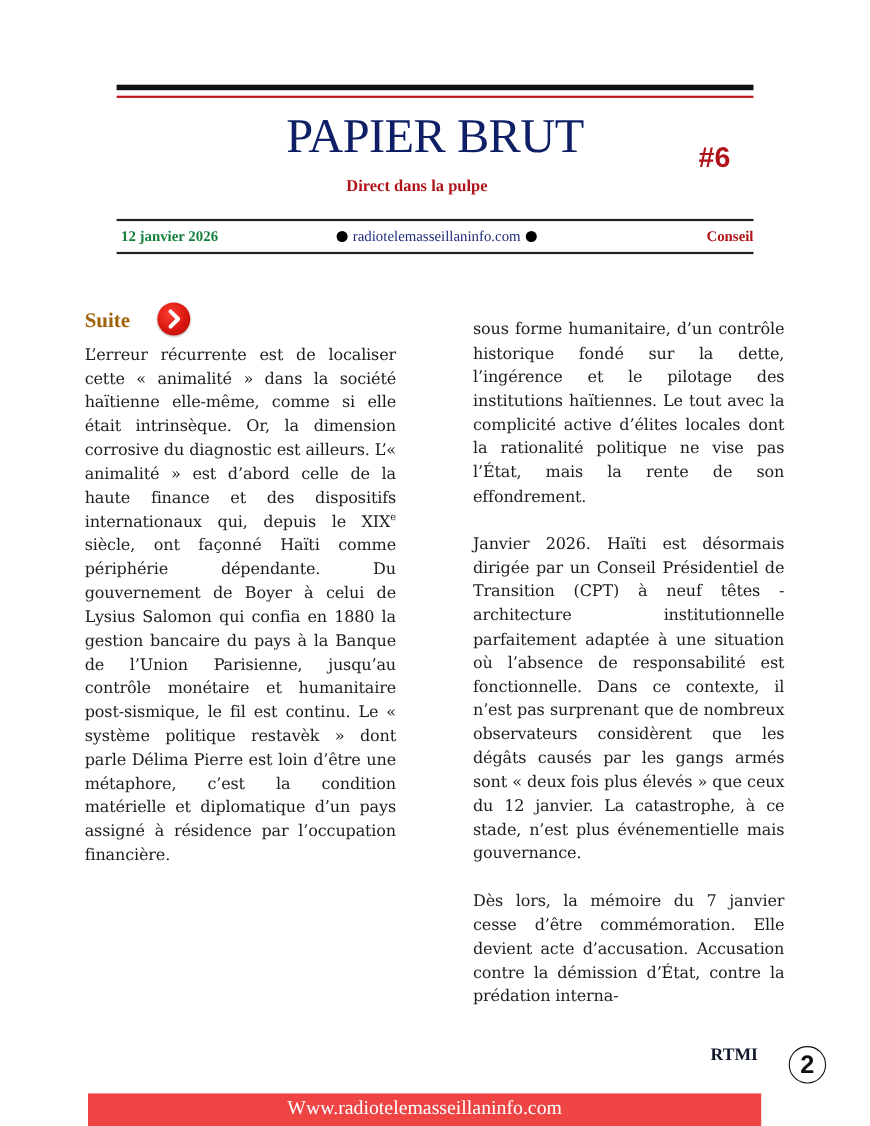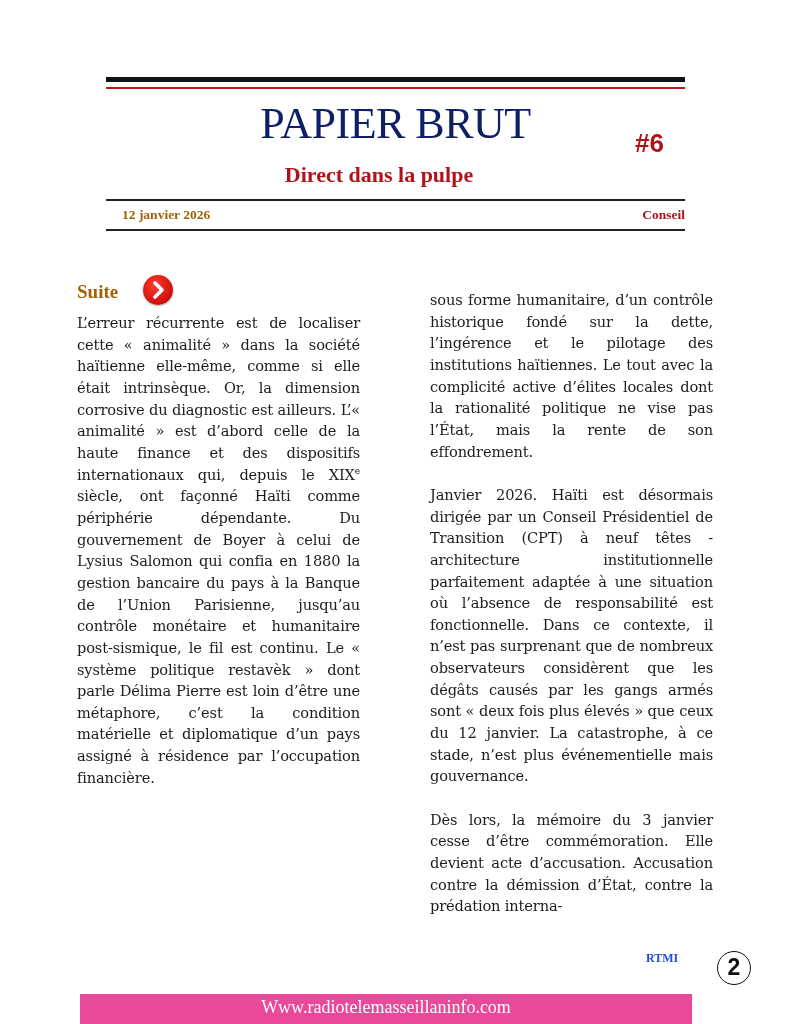--- a/index.html
+++ b/index.html
@@ -14,29 +14,29 @@
       position: absolute; left: 106px; top: 88px; width: 579px; text-align: center;
       font-family: "Liberation Serif", serif; font-size: 44px; color: #0f1f66; line-height: 72px;
       letter-spacing: -0.5px;
     }
     .issue-number {
       position: absolute; left: 635px; top: 128px;
       font-family: "Liberation Sans", sans-serif; font-weight: bold; font-size: 26px; color: #b0141a;
     }
     .tagline {
       position: absolute; left: 106px; top: 162px; width: 546px; text-align: center;
-      font-family: "Liberation Serif", serif; font-weight: bold; font-size: 22px; color: #b0141a;
+      font-family: "Liberation Serif", serif; font-weight: bold; font-size: 15px; color: #b0141a;
     }
     .rule-mid { position: absolute; left: 106px; top: 199px; width: 579px; height: 2px; background: #222; }
     .rule-mid2 { position: absolute; left: 106px; top: 229px; width: 579px; height: 2px; background: #222; }
     .meta-row {
       position: absolute; left: 106px; top: 203px; width: 579px; height: 24px;
       font-family: "Liberation Serif", serif; font-size: 13.5px; line-height: 24px;
     }
-    .meta-date { position: absolute; left: 16px; top: 0; color: #a16207; font-weight: bold; }
+    .meta-date { position: absolute; left: 4px; top: 0; color: #15803d; font-weight: bold; }
     .meta-site { position: absolute; left: 180px; top: 0; width: 222px; text-align: center; color: #1f2d7a; }
     .meta-dot { display: inline-block; width: 10px; height: 10px; border-radius: 50%; background: #000; vertical-align: middle; margin: 0 5px; position: relative; top: -1px; }
     .meta-rubrique { position: absolute; right: 0; top: 0; color: #b0141a; font-weight: bold; }
 
     .suite-label {
       position: absolute; left: 77px; top: 281px;
       font-family: "Liberation Serif", serif; font-weight: bold; font-size: 19px; color: #a16207;
     }
     .suite-icon {
       position: absolute; left: 143px; top: 275px; width: 30px; height: 30px; border-radius: 50%;
@@ -51,64 +51,67 @@
       text-align: justify; letter-spacing: -0.15px;
     }
     .col p { margin: 0; }
     .col p + p { margin-top: 21.65px; }
     .col-left { left: 77px; top: 312px; }
     .col-right { left: 430px; top: 269px; margin-top: 20px; }
     sup { font-size: 9px; line-height: 0; vertical-align: super; }
 
     .signature {
       position: absolute; left: 646px; top: 951px;
-      font-family: "Liberation Serif", serif; font-weight: bold; font-size: 12px; color: #1d4ed8;
+      font-family: "Liberation Serif", serif; font-weight: bold; font-size: 16px; color: #0f172a;
     }
     .page-number {
       position: absolute; left: 717px; top: 951px; width: 34px; height: 34px; border-radius: 50%;
       border: 1.5px solid #111; box-sizing: border-box; text-align: center;
       font-family: "Liberation Sans", sans-serif; font-weight: bold; font-size: 23px; line-height: 31px; color: #111;
     }
     .footer-bar {
-      position: absolute; left: 80px; top: 994px; width: 612px; height: 30px; background: #ec4899;
+      position: absolute; left: 80px; top: 994px; width: 612px; height: 30px; background: #ef4444;
       text-align: center; font-family: "Liberation Serif", serif; font-size: 18px; line-height: 26px; color: #ffffff;
     }
   </style>
 </head>
 <body>
 
 <div class="rule-black-top"></div>
 <div class="rule-red-top"></div>
 
 <div class="masthead-title">PAPIER BRUT</div>
 <div class="issue-number">#6</div>
 <div class="tagline">Direct dans la pulpe</div>
 
 <div class="rule-mid"></div>
 <div class="meta-row">
   <span class="meta-date">12 janvier 2026</span>
+  <span class="meta-site">
+    <span class="meta-dot"></span><span>radiotelemasseillaninfo.com</span><span class="meta-dot"></span>
+  </span>
   <span class="meta-rubrique">Conseil</span>
 </div>
 <div class="rule-mid2"></div>
 
 <div class="suite-label">Suite</div>
 <div class="suite-icon">
   <svg width="30" height="30" viewBox="0 0 30 30">
     <polyline points="12,8 19,15 12,22" fill="none" stroke="#ffffff" stroke-width="3.6" stroke-linecap="round" stroke-linejoin="round"></polyline>
   </svg>
 </div>
 
 <div class="col col-left">
   <p><span>L’erreur récurrente est de localiser cette « animalité » dans la société haïtienne elle-même, comme si elle était intrinsèque. Or, la dimension corrosive du diagnostic est ailleurs. L’« animalité » est d’abord celle de la haute finance et des dispositifs internationaux qui, depuis le XIX</span><sup>e</sup><span> siècle, ont façonné Haïti comme périphérie dépendante. Du gouvernement de Boyer à celui de Lysius Salomon qui confia en 1880 la gestion bancaire du pays à la Banque de l’Union Parisienne, jusqu’au contrôle monétaire et humanitaire post-sismique, le fil est continu. Le « système politique restavèk » dont parle Délima Pierre est loin d’être une métaphore, c’est la condition matérielle et diplomatique d’un pays assigné à résidence par l’occupation financière.</span></p>
 </div>
 
 <div class="col col-right">
   <p>sous forme humanitaire, d’un contrôle historique fondé sur la dette, l’ingérence et le pilotage des institutions haïtiennes. Le tout avec la complicité active d’élites locales dont la rationalité politique ne vise pas l’État, mais la rente de son effondrement.</p>
   <p>Janvier 2026. Haïti est désormais dirigée par un Conseil Présidentiel de Transition (CPT) à neuf têtes - architecture institutionnelle parfaitement adaptée à une situation où l’absence de responsabilité est fonctionnelle. Dans ce contexte, il n’est pas surprenant que de nombreux observateurs considèrent que les dégâts causés par les gangs armés sont « deux fois plus élevés » que ceux du 12 janvier. La catastrophe, à ce stade, n’est plus événementielle mais gouvernance.</p>
-  <p>Dès lors, la mémoire du 3 janvier cesse d’être commémoration. Elle devient acte d’accusation. Accusation contre la démission d’État, contre la prédation interna-</p>
+  <p>Dès lors, la mémoire du 7 janvier cesse d’être commémoration. Elle devient acte d’accusation. Accusation contre la démission d’État, contre la prédation interna-</p>
 </div>
 
 <div class="signature">RTMI</div>
 <div class="page-number">2</div>
 
 <div class="footer-bar">
   <span>Www.radiotelemasseillaninfo.com</span>
 </div>
 
 </body></html>

